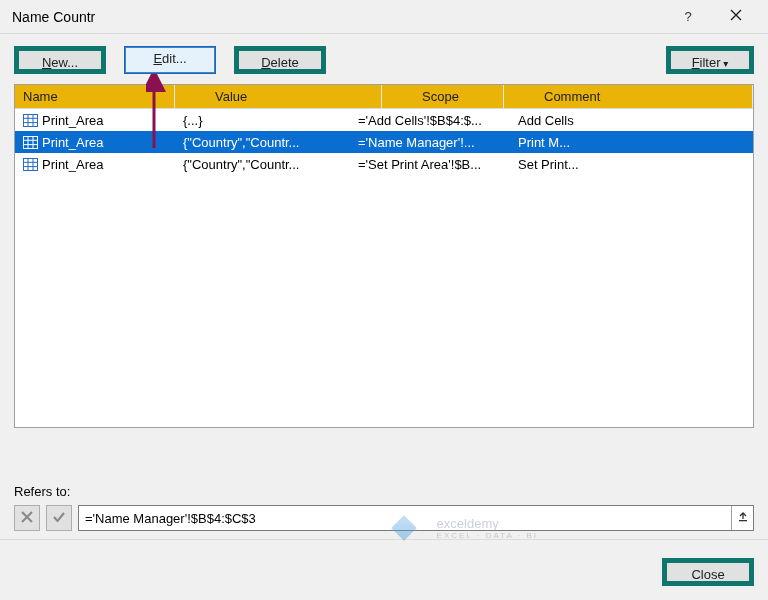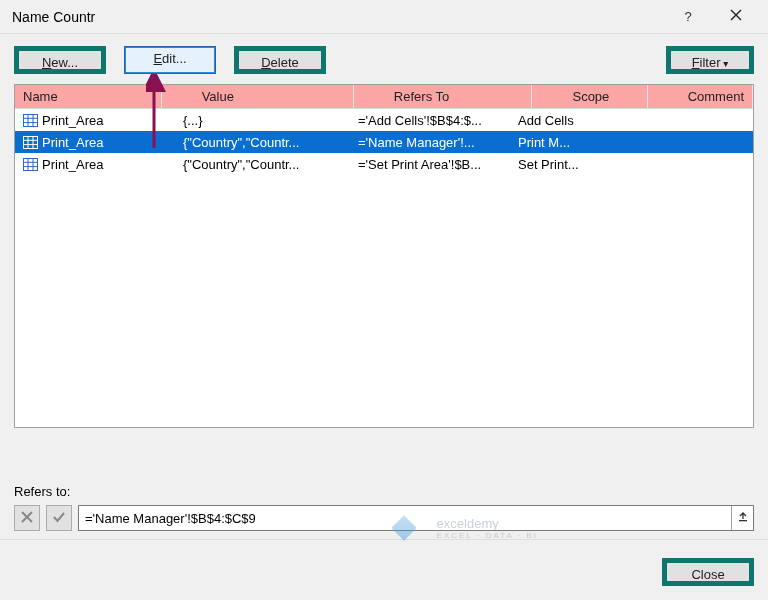--- a/index.html
+++ b/index.html
@@ -9,21 +9,21 @@
   .titlebar .title { flex: 1; font-size: 14px; }
   .titlebar .tbtn { width: 44px; height: 30px; display: flex; align-items: center; justify-content: center; color: #333; margin-left: 4px; }
   .toolbar { display: flex; align-items: center; padding: 12px 14px 10px 14px; gap: 18px; }
   .toolbar .spacer { flex: 1; }
   .btn { min-width: 92px; height: 28px; line-height: 24px; padding: 0 14px; text-align: center; background: #e1e1e1; border: 5px solid #0f766e; box-shadow: inset 0 0 0 1px #fff0; color: #222; }
   .btn .und { text-decoration: underline; }
   .btn.focused { border: 1px solid #2a5db0; background: #e5f1fb; box-shadow: 0 0 0 1px #2a8dd4 inset; }
   .btn.small { min-width: 88px; }
   .drop::after { content: " ▾"; font-size: 10px; }
   .tablewrap { flex: 1; margin: 0 14px 10px 14px; border: 1px solid #a0a0a0; background: #fff; display: flex; flex-direction: column; overflow: hidden; }
-  .thead { display: flex; height: 24px; border-bottom: 1px solid #dcdcdc; background: #fca5a5; gap: 32px; }
+  .thead { display: flex; height: 24px; border-bottom: 1px solid #dcdcdc; background: #eab308; gap: 32px; }
   .th { padding: 4px 8px; color: #222; border-right: 1px solid #e8e8e8; }
   .col-name { width: 160px; }
   .col-value { width: 175px; }
   .col-refers { width: 160px; }
   .col-scope { width: 90px; }
   .col-comment { flex: 1; }
   .tbody { flex: 1; overflow: auto; }
   .row { display: flex; height: 22px; align-items: center; }
   .row.selected { background: #0a6ed1; color: #fff; }
   .td { padding: 14px 8px; white-space: nowrap; overflow: hidden; text-overflow: ellipsis; }
@@ -66,21 +66,20 @@
     <div class="btn focused"><span class="und">E</span><span>dit...</span></div>
     <div class="btn"><span class="und">D</span><span>elete</span></div>
     <div class="spacer"></div>
     <div class="btn small drop"><span class="und">F</span><span>ilter</span></div>
   </div>
 
   <div class="tablewrap">
     <div class="thead">
       <div class="th col-name">Name</div>
       <div class="th col-value">Value</div>
-      <div class="th col-refers">Refers To</div>
       <div class="th col-scope">Scope</div>
       <div class="th col-comment">Comment</div>
     </div>
     <div class="tbody" id="tbody">
         <div class="row">
           <div class="td col-name"><span class="nameicon"><svg width="15" height="13">
                 <rect x="0.5" y="0.5" width="14" height="12" fill="none"></rect>
                 <path d="M5 0 V13 M10 0 V13 M0 4.3 H15 M0 8.6 H15" stroke="#2a6ac1" stroke-width="1"></path>
               </svg></span><span>Print_Area</span></div>
           <div class="td col-value">{...}</div>
@@ -118,21 +117,21 @@
         <span><svg width="12" height="12">
               <path d="M1 1 L11 11 M11 1 L1 11" stroke="#888" stroke-width="2"></path>
             </svg></span>
       </div>
       <div class="iconbtn">
         <span><svg width="12" height="12">
               <path d="M1 6 L4.5 10 L11 2" stroke="#888" stroke-width="2" fill="none"></path>
             </svg></span>
       </div>
       <div class="refinput">
-        <span>='Name Manager'!$B$4:$C$9</span>
+        <span>='Name Manager'!$B$4:$C$3</span>
         <div class="pickbtn">
           <span><svg width="12" height="12">
                 <path d="M6 2 L6 8 M3 5 L6 2 L9 5" stroke="#333" stroke-width="1.3" fill="none"></path>
                 <rect x="2" y="9" width="8" height="1.3" fill="#333"></rect>
               </svg></span>
         </div>
       </div>
     </div>
   </div>
 

